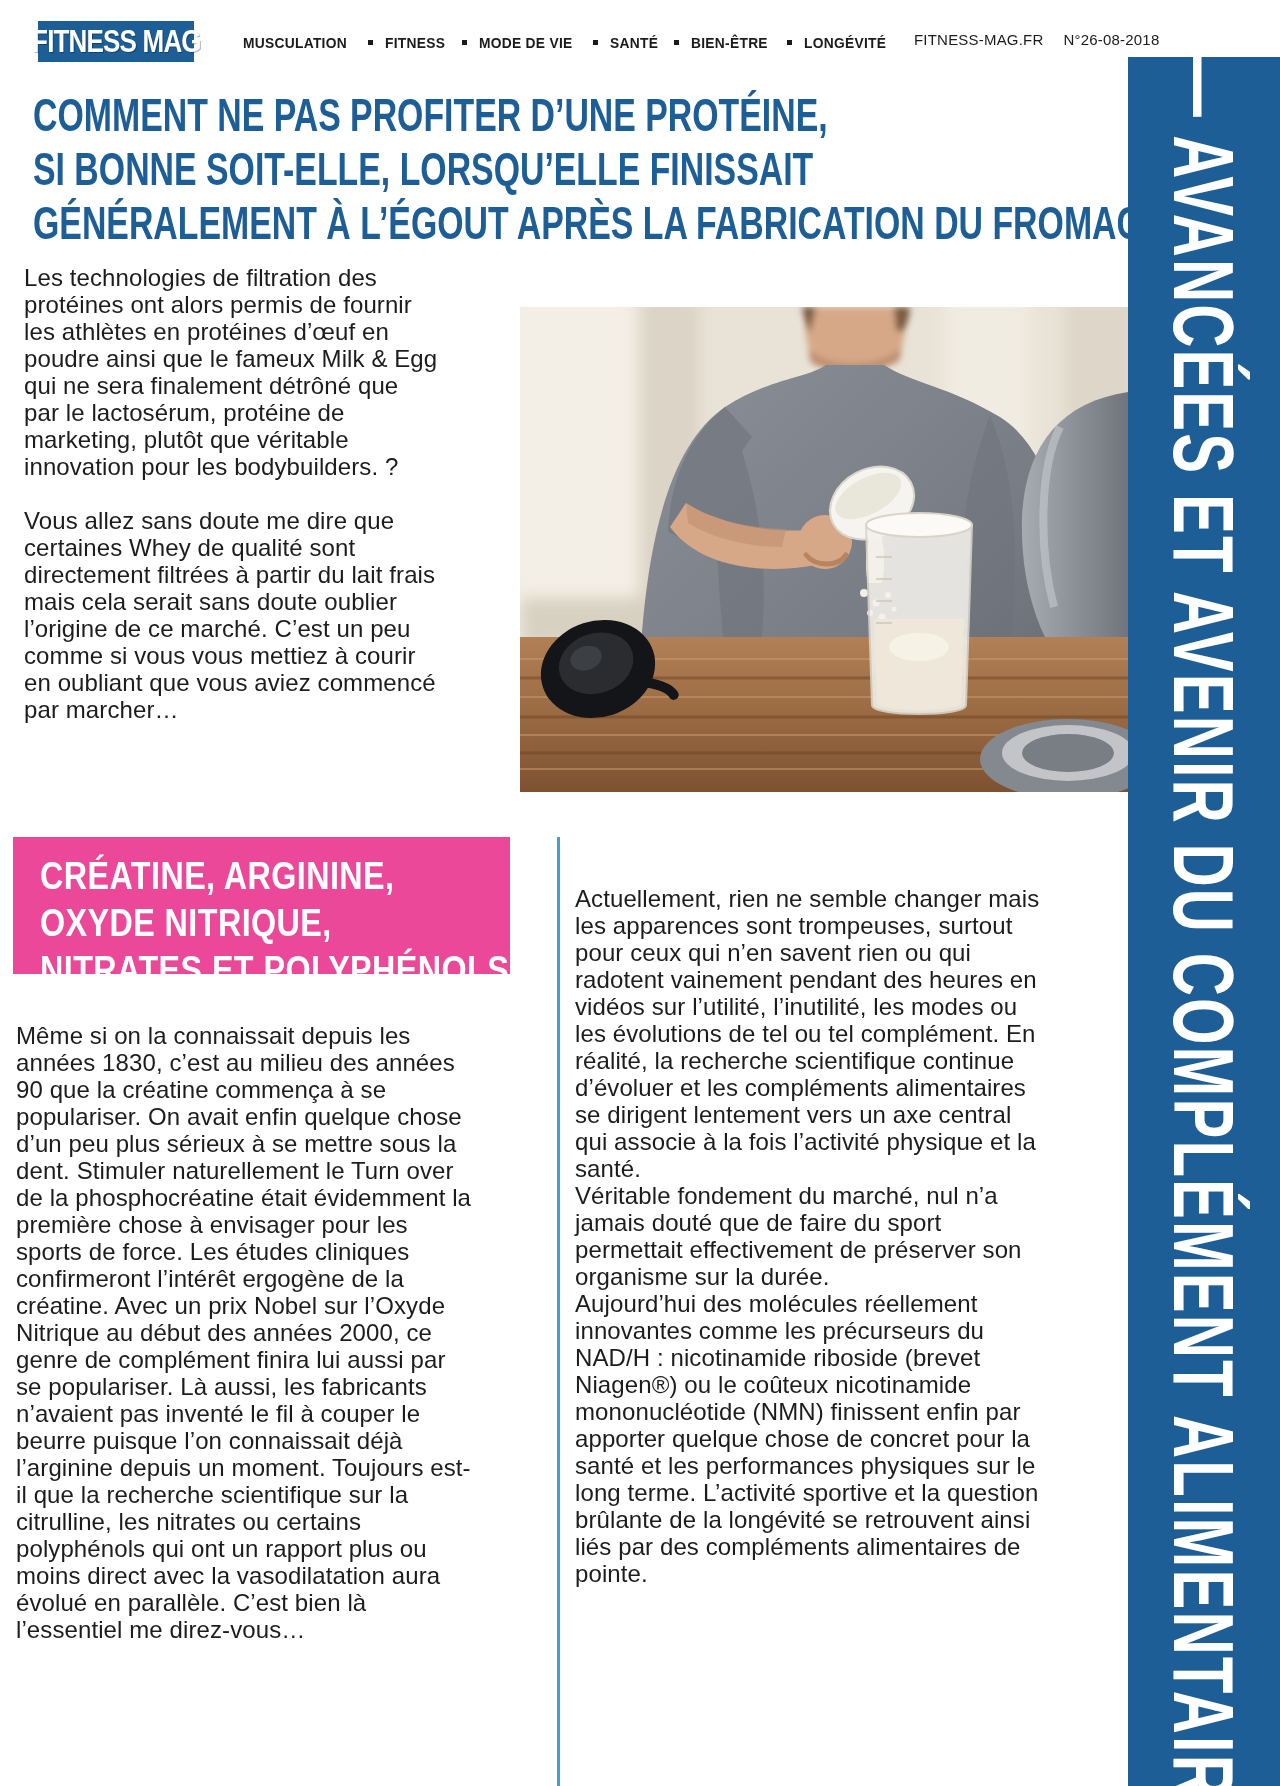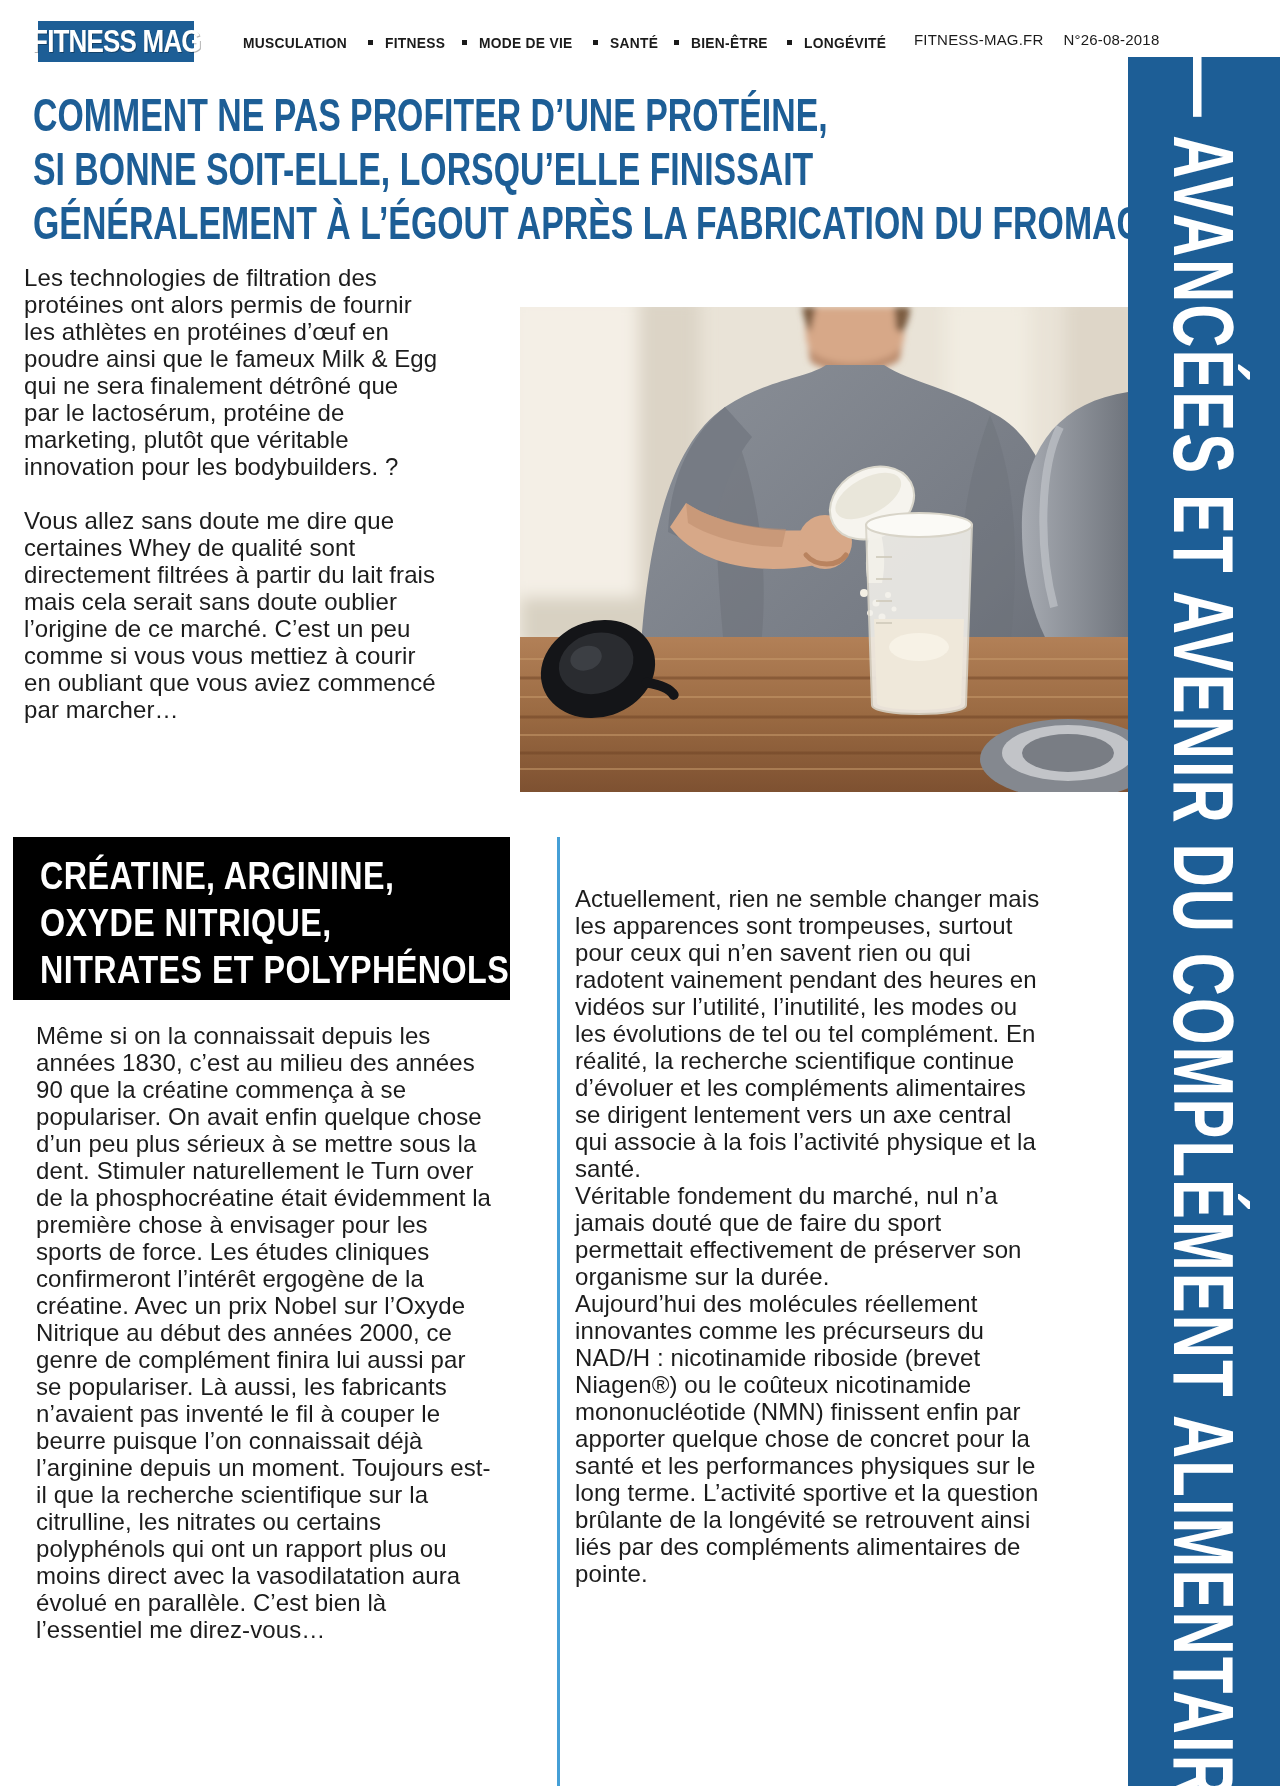--- a/index.html
+++ b/index.html
@@ -18,26 +18,26 @@
 
   
   .headline{position:absolute;left:33px;top:88px;}
   .headline div{font-weight:bold;font-size:47px;line-height:54px;color:#1d5e96;white-space:nowrap;
                 transform:scaleX(0.72);transform-origin:left top;letter-spacing:0;}
 
   
   .bodytext{font-size:24px;line-height:27px;letter-spacing:.1px;color:#1c1c1c;}
   .intro{position:absolute;left:24px;top:264px;width:414px;}
   .intro p{margin:0 0 27px 0;}
-  .left-col2{position:absolute;left:36px;top:1022px;width:458px;}
+  .left-col2{position:absolute;left:16px;top:1022px;width:458px;}
   .right-col{position:absolute;left:575px;top:845px;width:472px;margin-top:40px;}
   .right-col div{margin:0;}
 
   
-  .section-box{position:absolute;left:13px;top:837px;width:497px;height:163px;background:#000000;
+  .section-box{position:absolute;left:13px;top:837px;width:497px;height:137px;background:#ec4899;
                padding:0;box-sizing:border-box;}
   .section-box .inner{padding:16px 0 0 27px;}
   .section-box div.line{color:#fff;font-weight:bold;font-size:38px;line-height:47px;white-space:nowrap;
                transform:scaleX(0.85);transform-origin:left top;letter-spacing:.5px;}
 
   
   .divider{position:absolute;left:557px;top:837px;width:3px;height:949px;background:#459fd6;}
 
   
   .photo{position:absolute;left:520px;top:307px;width:608px;height:485px;overflow:hidden;}

